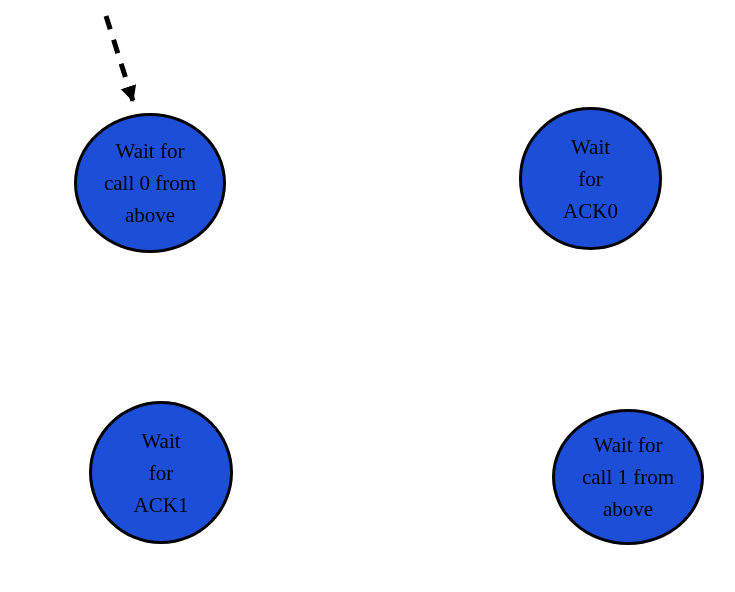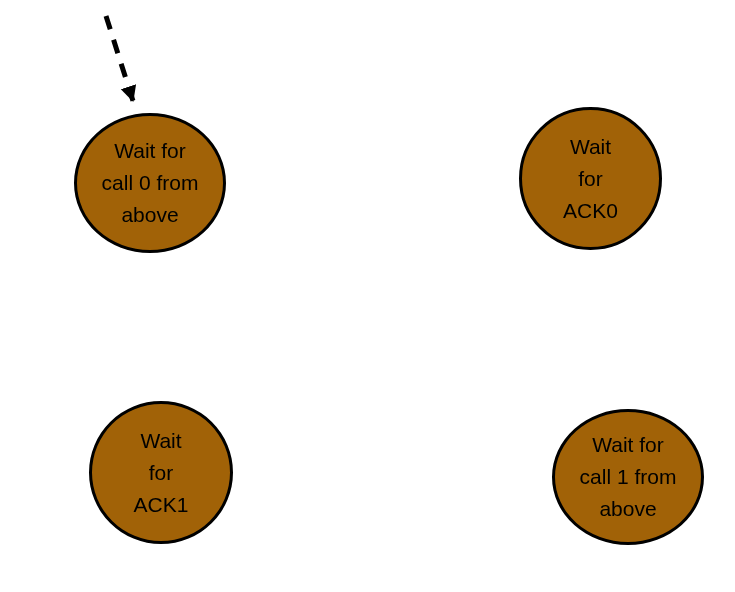--- a/index.html
+++ b/index.html
@@ -25,24 +25,25 @@
       top: 0;
       width: 735px;
       height: 592px;
       pointer-events: none;
     }
     .state {
       position: absolute;
       box-sizing: border-box;
       border: 3px solid #000000;
       border-radius: 50%;
-      background: #a16207;
+      background: #1d4ed8;
       display: flex;
       align-items: center;
       justify-content: center;
+      font-family: Liberation Serif, serif;
     }
     .state-label {
       white-space: pre-line;
       text-align: center;
       font-size: 21px;
       line-height: 32px;
       color: #000000;
     }
     #state-wait-call0 { left: 74px;  top: 113px; width: 152px; height: 140px; }
     #state-wait-ack0  { left: 519px; top: 107px; width: 143px; height: 143px; }

